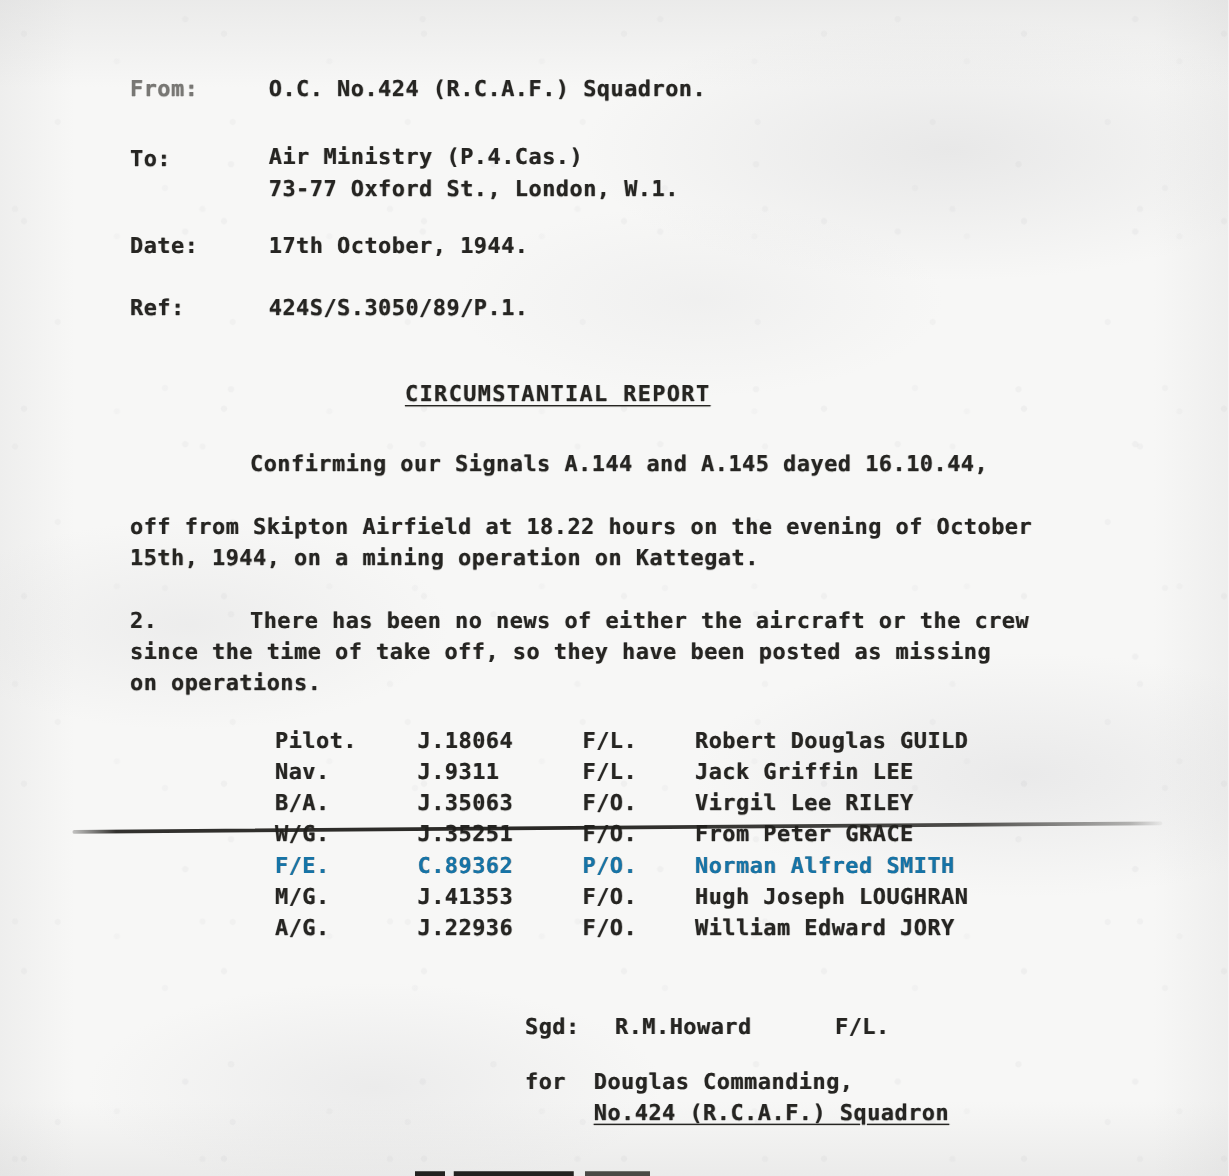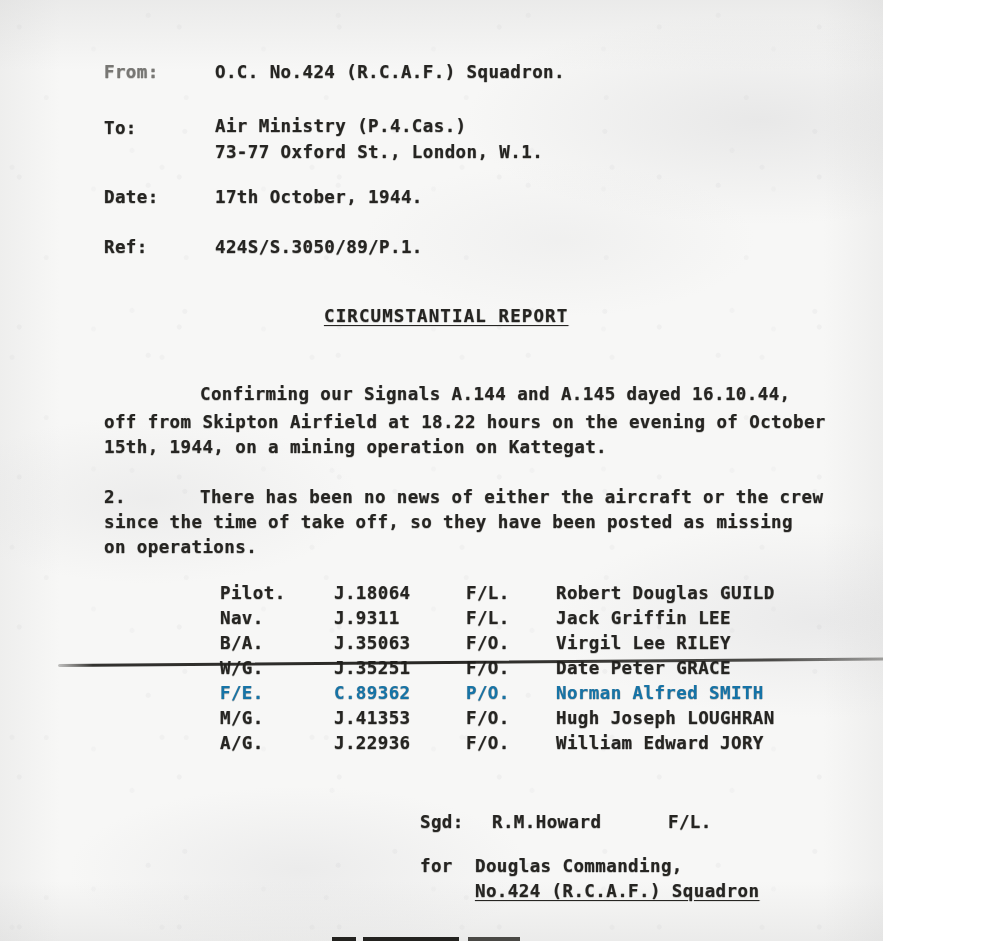--- a/index.html
+++ b/index.html
@@ -4,21 +4,21 @@
 <title>Circumstantial Report</title>
 <style>
   html, body {
     margin: 0;
     padding: 0;
     background: #ffffff;
   }
 
   #page {
     position: relative;
-    width: 883px;
+    width: 983px;
     height: 941px;
     overflow: hidden;
     background: #f7f7f6;
     font-family: "DejaVu Sans Mono", monospace;
     color: #23221f;
   }
 
   
   #grain {
     position: absolute;
@@ -137,21 +137,21 @@
   <div class="t" style="left:215px; top:142px;">73-77 Oxford St., London, W.1.</div>
 
   <div class="t" style="left:104px; top:187px;">Date:</div>
   <div class="t" style="left:215px; top:187px;">17th October, 1944.</div>
 
   <div class="t" style="left:104px; top:237px;">Ref:</div>
   <div class="t" style="left:215px; top:237px;">424S/S.3050/89/P.1.</div>
 
   <div class="t u" style="left:324px; top:306px; letter-spacing:1.1px;">CIRCUMSTANTIAL REPORT</div>
 
-  <div class="t" style="left:200px; top:384px;">Confirming our Signals A.144 and A.145 dayed 16.10.44,</div>
+  <div class="t" style="left:200px; top:362px;">Confirming our Signals A.144 and A.145 dayed 16.10.44,</div>
   <div class="t" style="left:104px; top:412px;">off from Skipton Airfield at 18.22 hours on the evening of October</div>
   <div class="t" style="left:104px; top:437px;">15th, 1944, on a mining operation on Kattegat.</div>
 
   <div class="t" style="left:104px; top:487px;">2.</div>
   <div class="t" style="left:200px; top:487px;">There has been no news of either the aircraft or the crew</div>
   <div class="t" style="left:104px; top:512px;">since the time of take off, so they have been posted as missing</div>
   <div class="t" style="left:104px; top:537px;">on operations.</div>
 
   <div id="crew-table">
       <div class="t row-cell" style="left: 220px; top: 583px;">Pilot.</div>
@@ -162,21 +162,21 @@
       <div class="t row-cell" style="left: 334px; top: 608px;">J.9311</div>
       <div class="t row-cell" style="left: 466px; top: 608px;">F/L.</div>
       <div class="t row-cell" style="left: 556px; top: 608px;">Jack Griffin LEE</div>
       <div class="t row-cell" style="left: 220px; top: 633px;">B/A.</div>
       <div class="t row-cell" style="left: 334px; top: 633px;">J.35063</div>
       <div class="t row-cell" style="left: 466px; top: 633px;">F/O.</div>
       <div class="t row-cell" style="left: 556px; top: 633px;">Virgil Lee RILEY</div>
       <div class="t row-cell" style="left: 220px; top: 658px;">W/G.</div>
       <div class="t row-cell" style="left: 334px; top: 658px;">J.35251</div>
       <div class="t row-cell" style="left: 466px; top: 658px;">F/O.</div>
-      <div class="t row-cell" style="left: 556px; top: 658px;">Date Peter GRACE</div>
+      <div class="t row-cell" style="left: 556px; top: 658px;">From Peter GRACE</div>
       <div class="t row-cell light" style="left: 220px; top: 683px;">F/E.</div>
       <div class="t row-cell light" style="left: 334px; top: 683px;">C.89362</div>
       <div class="t row-cell light" style="left: 466px; top: 683px;">P/O.</div>
       <div class="t row-cell light" style="left: 556px; top: 683px;">Norman Alfred SMITH</div>
       <div class="t row-cell" style="left: 220px; top: 708px;">M/G.</div>
       <div class="t row-cell" style="left: 334px; top: 708px;">J.41353</div>
       <div class="t row-cell" style="left: 466px; top: 708px;">F/O.</div>
       <div class="t row-cell" style="left: 556px; top: 708px;">Hugh Joseph LOUGHRAN</div>
       <div class="t row-cell" style="left: 220px; top: 733px;">A/G.</div>
       <div class="t row-cell" style="left: 334px; top: 733px;">J.22936</div>

